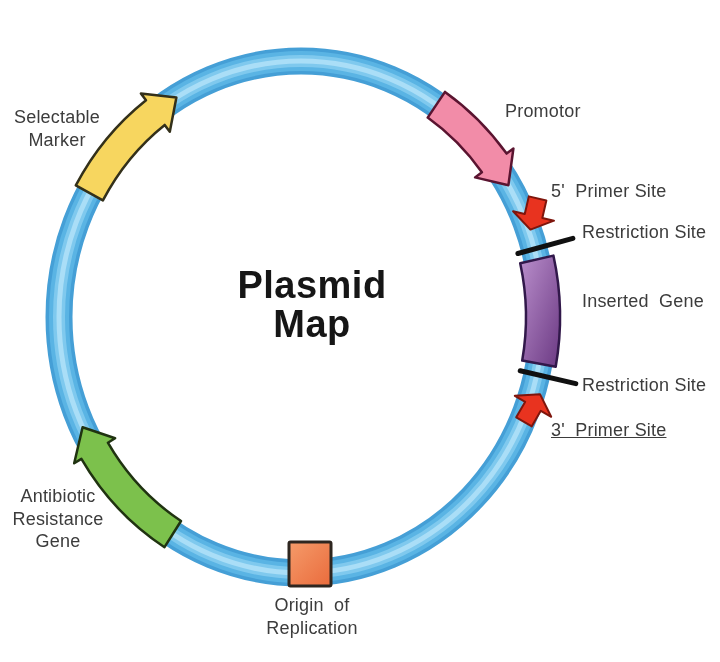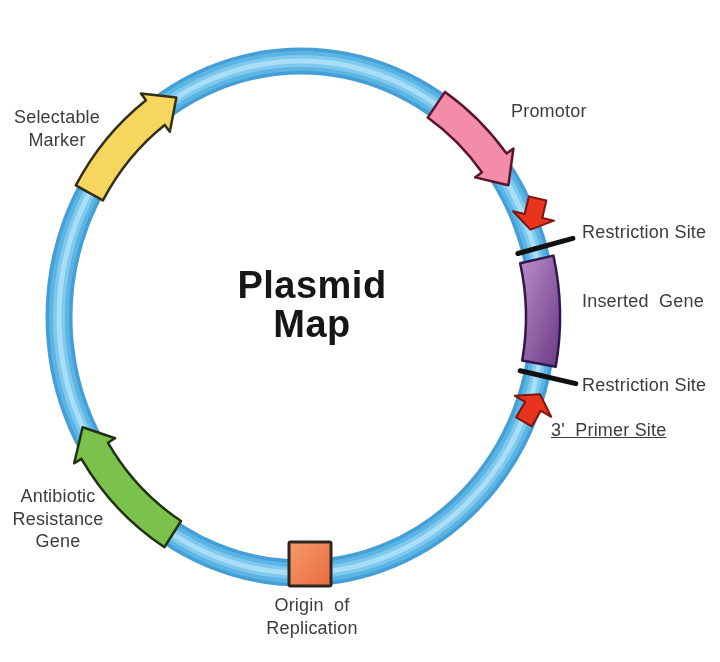--- a/index.html
+++ b/index.html
@@ -61,22 +61,25 @@
     </svg>
 
 <div class="label center title" style="left: 312px; top: 266px;">
       <span style="display: block;">Plasmid</span>
       <span style="display: block;">Map</span>
     </div>
     <div class="label center" style="left: 57px; top: 106px;">
       <span style="display: block;">Selectable</span>
       <span style="display: block;">Marker</span>
     </div>
-    <div class="label" style="left: 505px; top: 100px; margin-left: 6px;">
+    <div class="label" style="left: 505px; top: 100px;">
       <span style="display: block;">Promotor</span>
+    </div>
+    <div class="label" style="left: 551px; top: 180px;">
+      <span style="display: block;">5'&nbsp; Primer Site</span>
     </div>
     <div class="label" style="left: 582px; top: 221px;">
       <span style="display: block;">Restriction Site</span>
     </div>
     <div class="label" style="left: 582px; top: 290px;">
       <span style="display: block;">Inserted&nbsp; Gene</span>
     </div>
     <div class="label" style="left: 582px; top: 374px;">
       <span style="display: block;">Restriction Site</span>
     </div>

